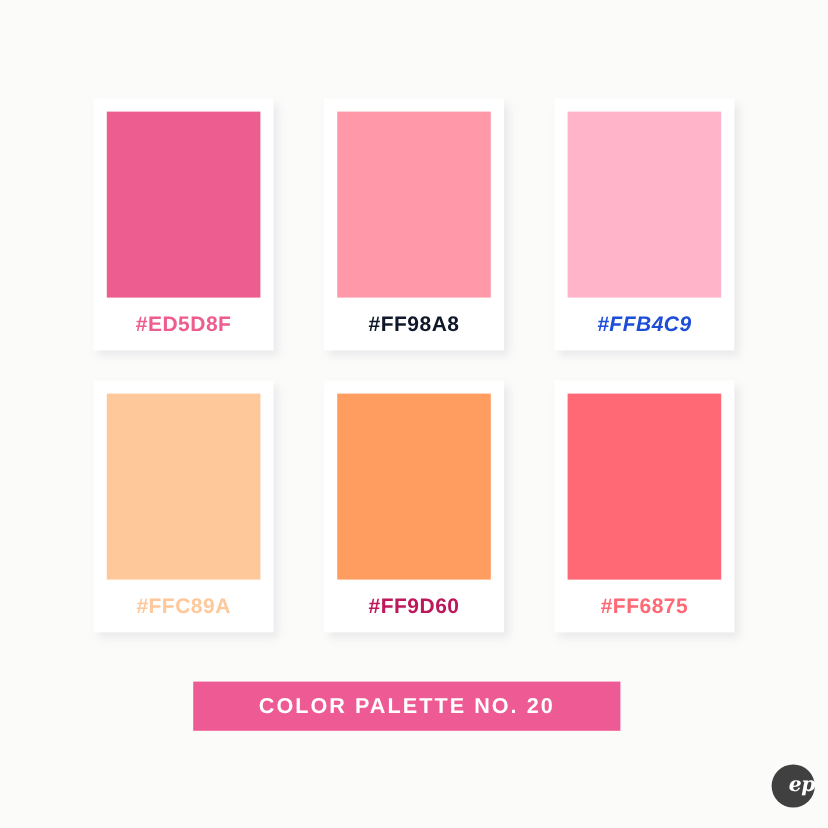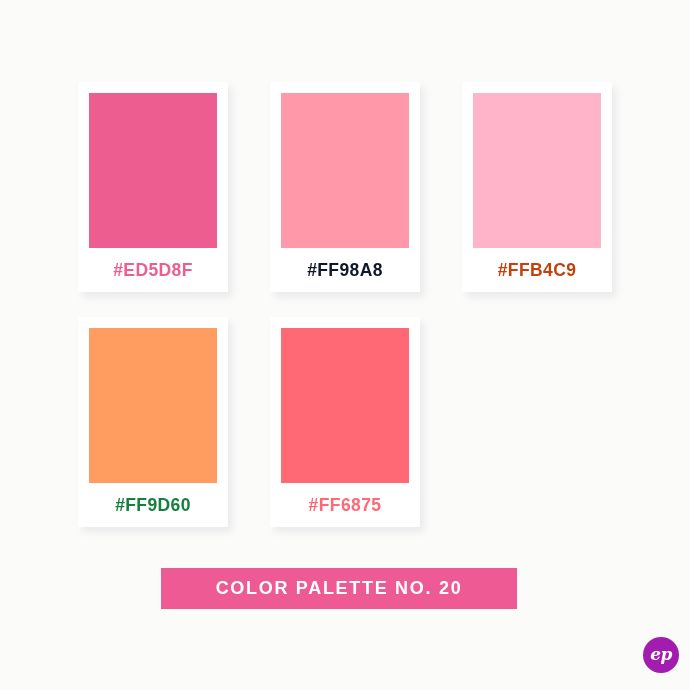--- a/index.html
+++ b/index.html
@@ -124,37 +124,41 @@
       <div class="swatch-label" style="color: rgb(237, 93, 143);">#ED5D8F</div>
     </div>
 
     <div class="swatch-card">
       <div class="swatch-chip" style="background: rgb(255, 152, 168);"></div>
       <div class="swatch-label" style="color: #0f172a;">#FF98A8</div>
     </div>
 
     <div class="swatch-card">
       <div class="swatch-chip" style="background: rgb(255, 180, 201);"></div>
-      <div class="swatch-label" style="color: #c2410c;">#FFB4C9</div>
+      <div class="swatch-label" style="color: #1d4ed8; font-style: italic;">#FFB4C9</div>
     </div>
 
+    <div class="swatch-card">
+      <div class="swatch-chip" style="background: rgb(255, 200, 154);"></div>
+      <div class="swatch-label" style="color: rgb(255, 200, 154);">#FFC89A</div>
+    </div>
 
     <div class="swatch-card">
       <div class="swatch-chip" style="background: rgb(255, 157, 96);"></div>
-      <div class="swatch-label" style="color: #15803d;">#FF9D60</div>
+      <div class="swatch-label" style="color: #be185d;">#FF9D60</div>
     </div>
 
     <div class="swatch-card">
       <div class="swatch-chip" style="background: rgb(255, 104, 117);"></div>
       <div class="swatch-label" style="color: rgb(255, 104, 117);">#FF6875</div>
     </div>
 
   </div>
 
   <div id="title-banner" style="background: rgb(238, 90, 147);">
     <span id="title-banner-text" style="color: rgb(255, 255, 255);">COLOR PALETTE NO. 20</span>
   </div>
 
-  <div id="logo-badge" style="background: #a21caf;">
+  <div id="logo-badge" style="background: #404040; justify-content: flex-end;">
     <span id="logo-mark" style="color: rgb(255, 255, 255);">ep</span>
   </div>
 
 </div>
 
 </body></html>

